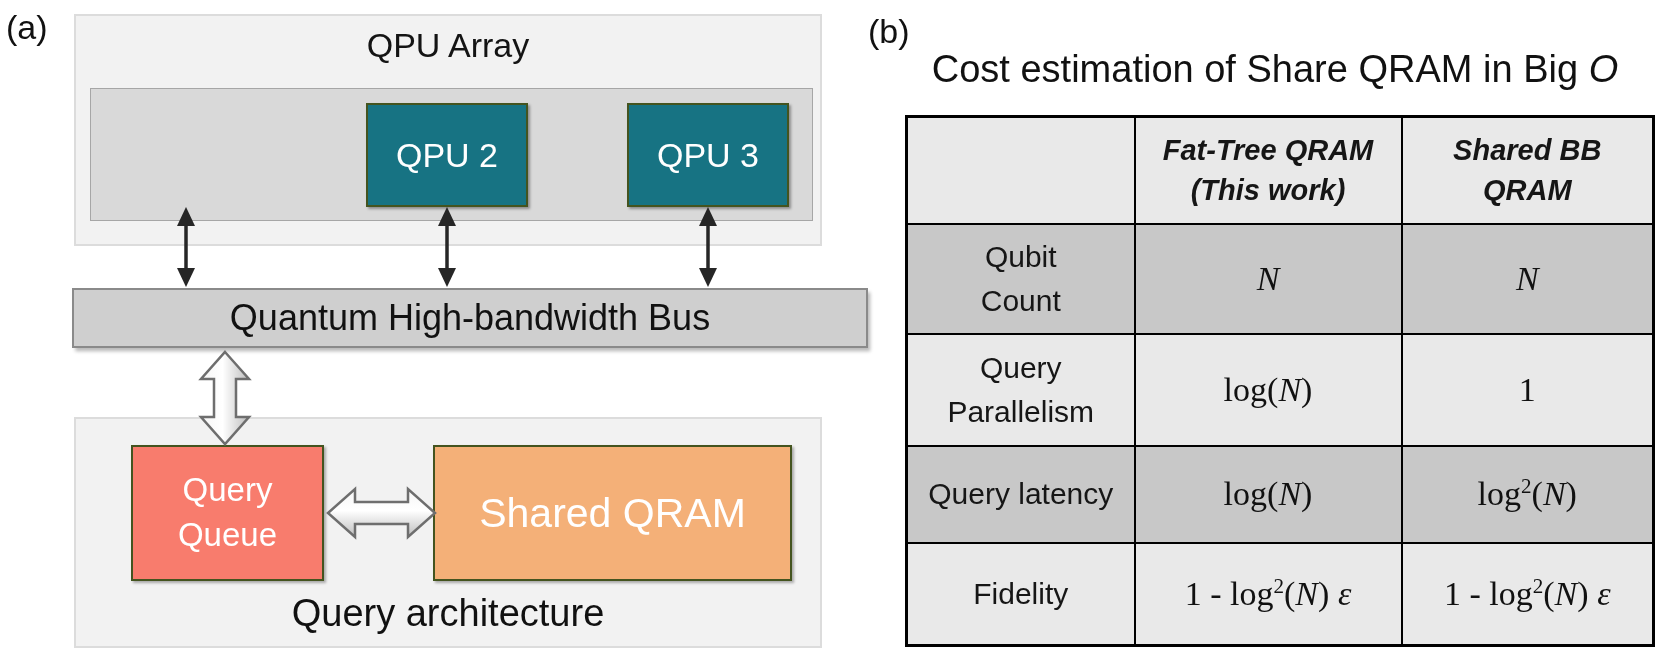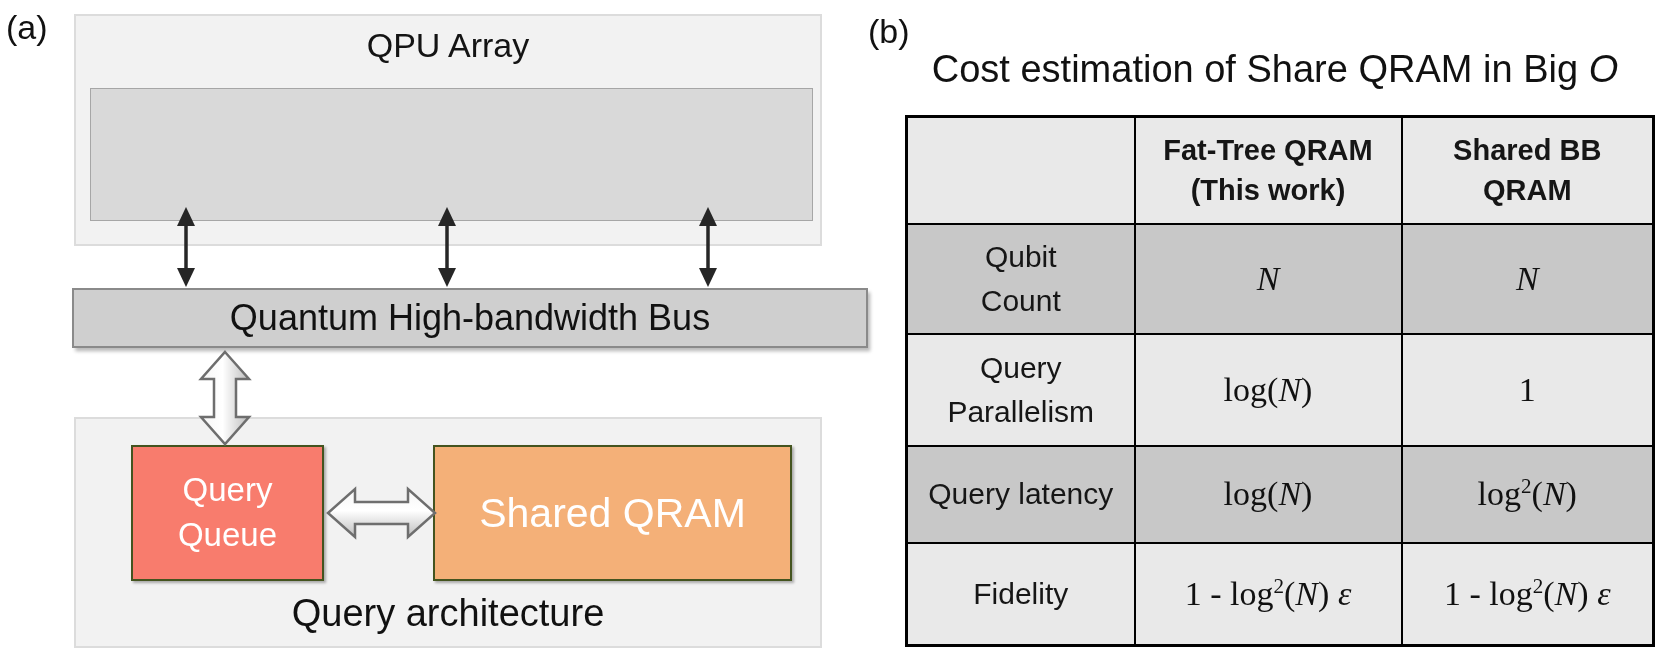--- a/index.html
+++ b/index.html
@@ -75,38 +75,44 @@
   table.cost td{
     border:2.5px solid #000;
     text-align:center;vertical-align:middle;
     padding:0 8px;overflow:hidden;
   }
   table.cost col.c1{width:228px;} table.cost col.c2{width:267px;} table.cost col.c3{width:252px;}
   tr.row-h {height:107px;} tr.row-1{height:110px;} tr.row-2{height:112px;}
   tr.row-3{height:97px;} tr.row-4{height:103px;}
   tr.light td{background:#e9e9e9;}
   tr.dark  td{background:#c8c8c8;}
-  td.hdr{font-weight:bold;font-size:29px;line-height:1.4;color:#161616;}
+  td.hdr{font-weight:bold;font-size:29px;line-height:1.4;color:#161616;font-style:italic;}
   td.rowlabel{font-size:30px;line-height:1.45;color:#161616;}
   td.math{
     font-family:"Liberation Serif",serif;font-size:34px;color:#111;
   }
   td.math sup{font-size:0.62em;vertical-align:super;line-height:0;}
 </style>
 </head>
 <body>
 
 <div id="stage">
 
   <div class="abs panel-label" style="left:6px;top:8px;">(a)</div>
 
   <div class="abs qpu-array-box"></div>
   <div class="abs qpu-inner-box"></div>
   <div class="abs qpu-array-title">QPU Array</div>
 
+  <div class="abs qpu-box" style="left:366px;">
+    <span>QPU 2</span>
+  </div>
+  <div class="abs qpu-box" style="left:627px;">
+    <span>QPU 3</span>
+  </div>
 
   <div class="abs bus-bar">
     <span>Quantum High-bandwidth Bus</span>
   </div>
 
   <div class="abs query-arch-box"></div>
 
   <div class="abs query-queue-box">
     <span>Query<br>Queue</span>
   </div>

